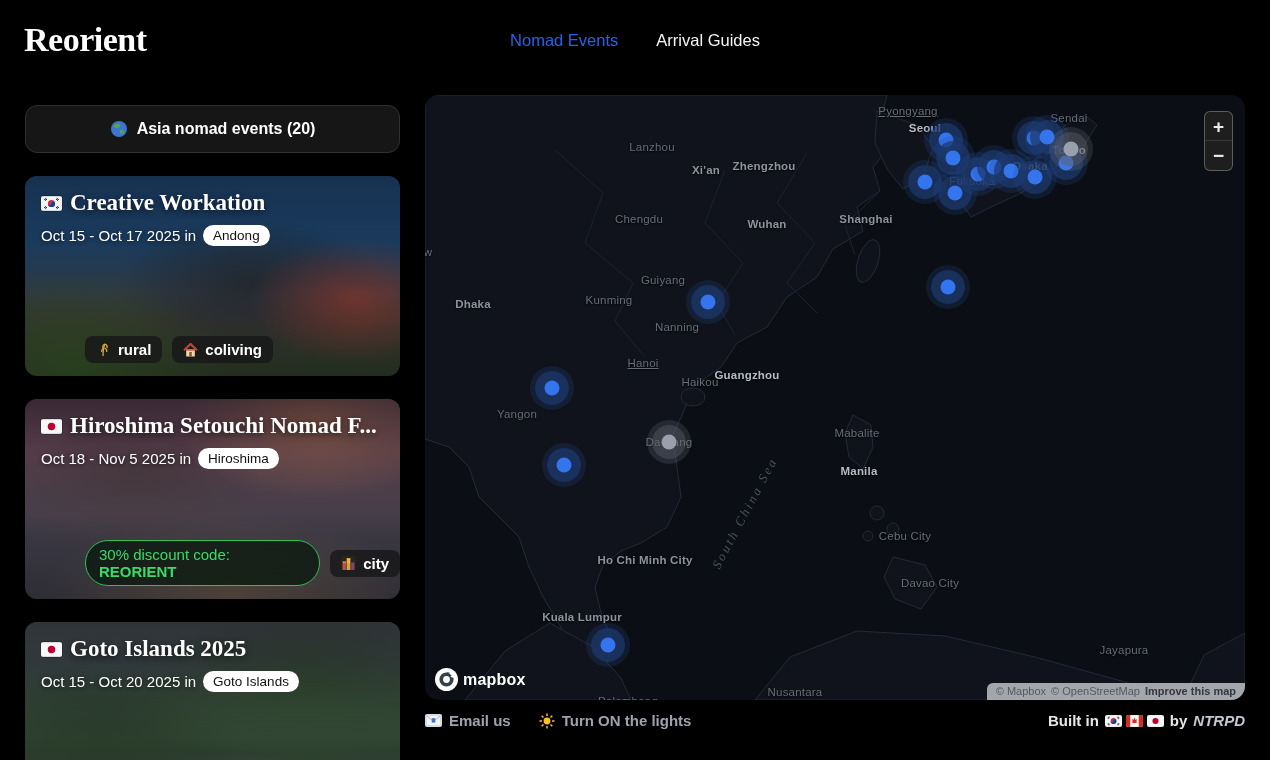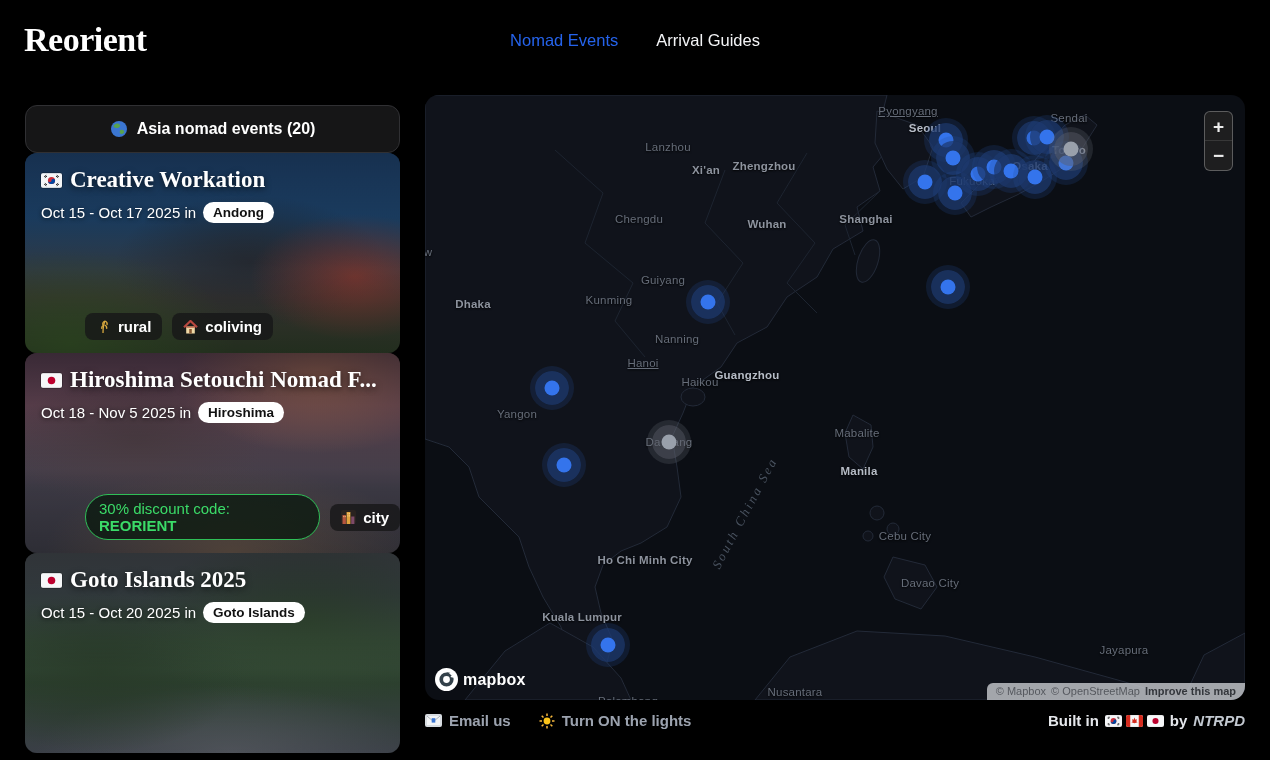--- a/index.html
+++ b/index.html
@@ -17,21 +17,21 @@
   .nav-item.active { color:#2563eb; }
   
   .main { display:flex; padding:0 25px; gap:25px; align-items:flex-start; }
   aside { width:375px; flex:none; padding-top:25px; }
   .filter-btn {
     width:100%; height:48px; background:#161617; border:1px solid #303033; border-radius:12px;
     color:#fff; font-size:16px; font-weight:600; display:flex; align-items:center; justify-content:center;
     gap:9px; cursor:pointer; font-family:inherit;
   }
   
-  .card { height:200px; border-radius:12px; position:relative; overflow:hidden; cursor:pointer; }
+  .card { height:200px; border-radius:12px; margin-top:23px; position:relative; overflow:hidden; cursor:pointer; }
   .card::before { content:""; position:absolute; inset:0; background:linear-gradient(180deg,rgba(0,0,0,.48),rgba(0,0,0,.10) 58%,rgba(0,0,0,.22)); }
   .bg0 { background:
       radial-gradient(150px 90px at 88% 62%, rgba(146,58,48,.75), transparent 70%),
       radial-gradient(230px 130px at 12% 95%, rgba(52,82,38,.85), transparent 72%),
       radial-gradient(180px 90px at 60% 55%, rgba(40,44,52,.9), transparent 75%),
       linear-gradient(180deg,#2b5c97 0%,#23507f 32%,#33404d 56%,#3c3a36 72%,#2c3a26 100%); }
   .bg1 { background:
       radial-gradient(200px 110px at 78% 12%, rgba(214,140,96,.55), transparent 70%),
       radial-gradient(170px 90px at 30% 45%, rgba(84,68,74,.8), transparent 75%),
       radial-gradient(260px 120px at 55% 100%, rgba(148,112,76,.45), transparent 72%),
@@ -39,21 +39,21 @@
   .bg2 { background:
       radial-gradient(240px 120px at 75% 35%, rgba(58,84,56,.85), transparent 72%),
       radial-gradient(200px 110px at 20% 60%, rgba(46,66,46,.9), transparent 72%),
       radial-gradient(260px 90px at 55% 100%, rgba(120,124,132,.55), transparent 75%),
       linear-gradient(180deg,#5c636b 0%,#4a565b 20%,#3c5440 45%,#314734 65%,#4a505a 100%); }
   .card-body { position:relative; z-index:2; padding:14px 16px 0; }
   .card-title { margin:0; font-family:"Liberation Serif","DejaVu Serif",serif; font-weight:700; font-size:23px;
     display:flex; align-items:center; gap:8px; text-shadow:0 2px 6px rgba(0,0,0,.65); white-space:nowrap; }
   .card-date { margin-top:9px; font-size:15px; font-weight:500; display:flex; align-items:center; gap:7px;
     text-shadow:0 1px 4px rgba(0,0,0,.7); }
-  .loc-pill { background:#fff; color:#111; font-weight:700; font-size:13.5px; padding:3px 10px; border-radius:999px; text-shadow:none; }
+  .loc-pill { background:#fff; color:#111; font-weight:400; font-size:13.5px; padding:3px 10px; border-radius:999px; text-shadow:none; }
   .tag-row { position:absolute; z-index:2; left:16px; bottom:13px; display:flex; gap:10px; align-items:center;padding-left:44px; }
   .tag { background:rgba(22,22,24,.8); border-radius:8px; padding:5px 11px; font-size:15px; font-weight:600;
     display:flex; align-items:center; gap:7px; }
   .discount { border:1.5px solid #2fbf57; background:rgba(6,22,11,.72); color:#3bdb68; border-radius:999px;
     padding:5px 13px; font-size:15px; font-weight:500; }
   .discount b { font-weight:700; }
   
   .map-wrap { position:relative; width:820px; height:605px; margin-top:15px; border-radius:14px; overflow:hidden;
     background:#0b0e14; flex:none; }
   .land { position:absolute; inset:0; z-index:0; }
@@ -246,28 +246,28 @@
     </svg>
 
     <div id="labels">
         <div class="map-label" style="left: 483px; top: 16px; text-decoration: underline;">Pyongyang</div>
         <div class="map-label b" style="left: 500px; top: 33px;">Seoul</div>
         <div class="map-label" style="left: 644px; top: 23px;">Sendai</div>
         <div class="map-label b" style="left: 644px; top: 55px;">Tokyo</div>
         <div class="map-label" style="left: 547px; top: 86px;">Fukuoka</div>
         <div class="map-label m" style="left: 605px; top: 71px;">Osaka</div>
         <div class="map-label m" style="left: 441px; top: 124px;">Shanghai</div>
-        <div class="map-label" style="left: 227px; top: 52px; margin-left: 16px;">Lanzhou</div>
+        <div class="map-label" style="left: 227px; top: 52px;">Lanzhou</div>
         <div class="map-label m" style="left: 281px; top: 75px;">Xi'an</div>
         <div class="map-label m" style="left: 339px; top: 71px;">Zhengzhou</div>
         <div class="map-label" style="left: 214px; top: 124px;">Chengdu</div>
         <div class="map-label m" style="left: 342px; top: 129px;">Wuhan</div>
         <div class="map-label" style="left: 238px; top: 185px;">Guiyang</div>
         <div class="map-label" style="left: 184px; top: 205px;">Kunming</div>
-        <div class="map-label" style="left: 252px; top: 244px;">Nanning</div>
+        <div class="map-label" style="left: 252px; top: 232px;">Nanning</div>
         <div class="map-label b" style="left: 322px; top: 241px; margin-top: 39px;">Guangzhou</div>
         <div class="map-label" style="left: 218px; top: 268px; text-decoration: underline;">Hanoi</div>
         <div class="map-label" style="left: 275px; top: 287px;">Haikou</div>
         <div class="map-label m" style="left: 48px; top: 209px;">Dhaka</div>
         <div class="map-label" style="left: 3px; top: 157px;">w</div>
         <div class="map-label" style="left: 92px; top: 319px;">Yangon</div>
         <div class="map-label" style="left: 244px; top: 347px;">Da Nang</div>
         <div class="map-label" style="left: 432px; top: 338px;">Mabalite</div>
         <div class="map-label b" style="left: 434px; top: 376px;">Manila</div>
         <div class="map-label" style="left: 480px; top: 441px;">Cebu City</div>

